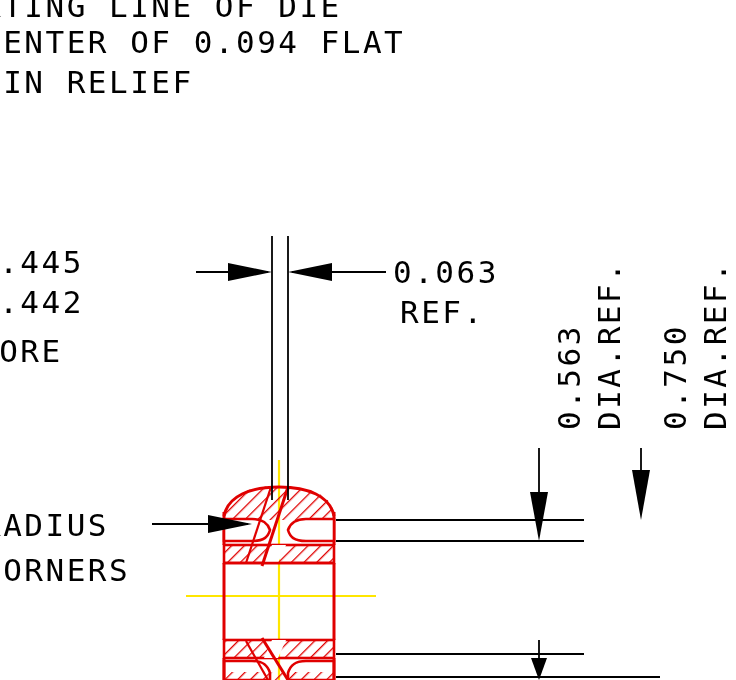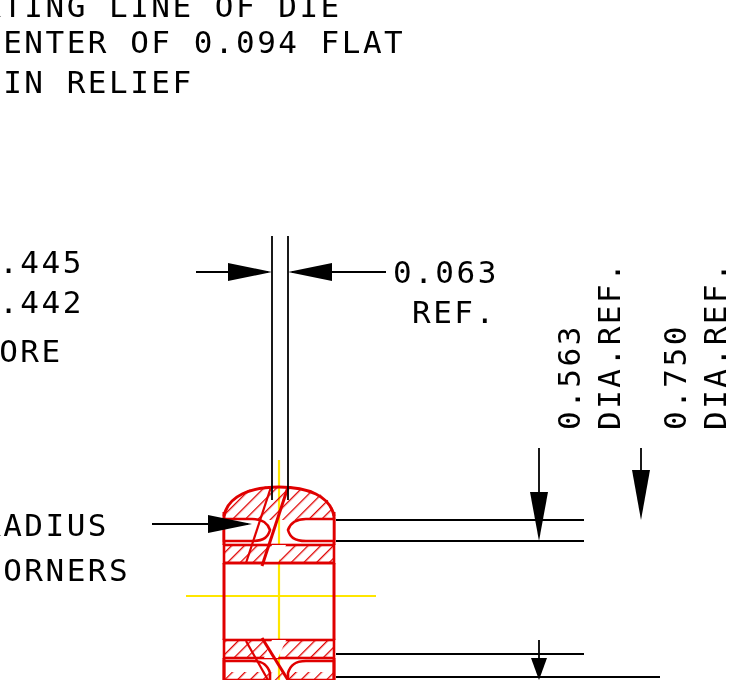--- a/index.html
+++ b/index.html
@@ -54,21 +54,21 @@
   <div class="cadtext note-block" style="left:-18px; top:62px;">FIN RELIEF</div>
 
   <div class="cadtext" style="left:-22px; top:242px;">0.445</div>
 
   <div class="cadtext" style="left:-22px; top:282px;">0.442</div>
 
   <div class="cadtext" style="left:-22px; top:331px;">BORE</div>
 
   <div class="cadtext" style="left:393px; top:252px;">0.063</div>
 
-  <div class="cadtext" style="left:412px; top:292px;">REF.</div>
+  <div class="cadtext" style="left:400px; top:292px;">REF.</div>
 
   <div class="cadtext rot" style="left:549px; top:430px;">0.563</div>
 
   <div class="cadtext rot" style="left:589px; top:430px;">DIA.REF.</div>
 
   <div class="cadtext rot" style="left:655px; top:430px;">0.750</div>
 
   <div class="cadtext rot" style="left:695px; top:430px;">DIA.REF.</div>
 
   <div class="cadtext" style="left:-18px; top:505px;">RADIUS</div>

